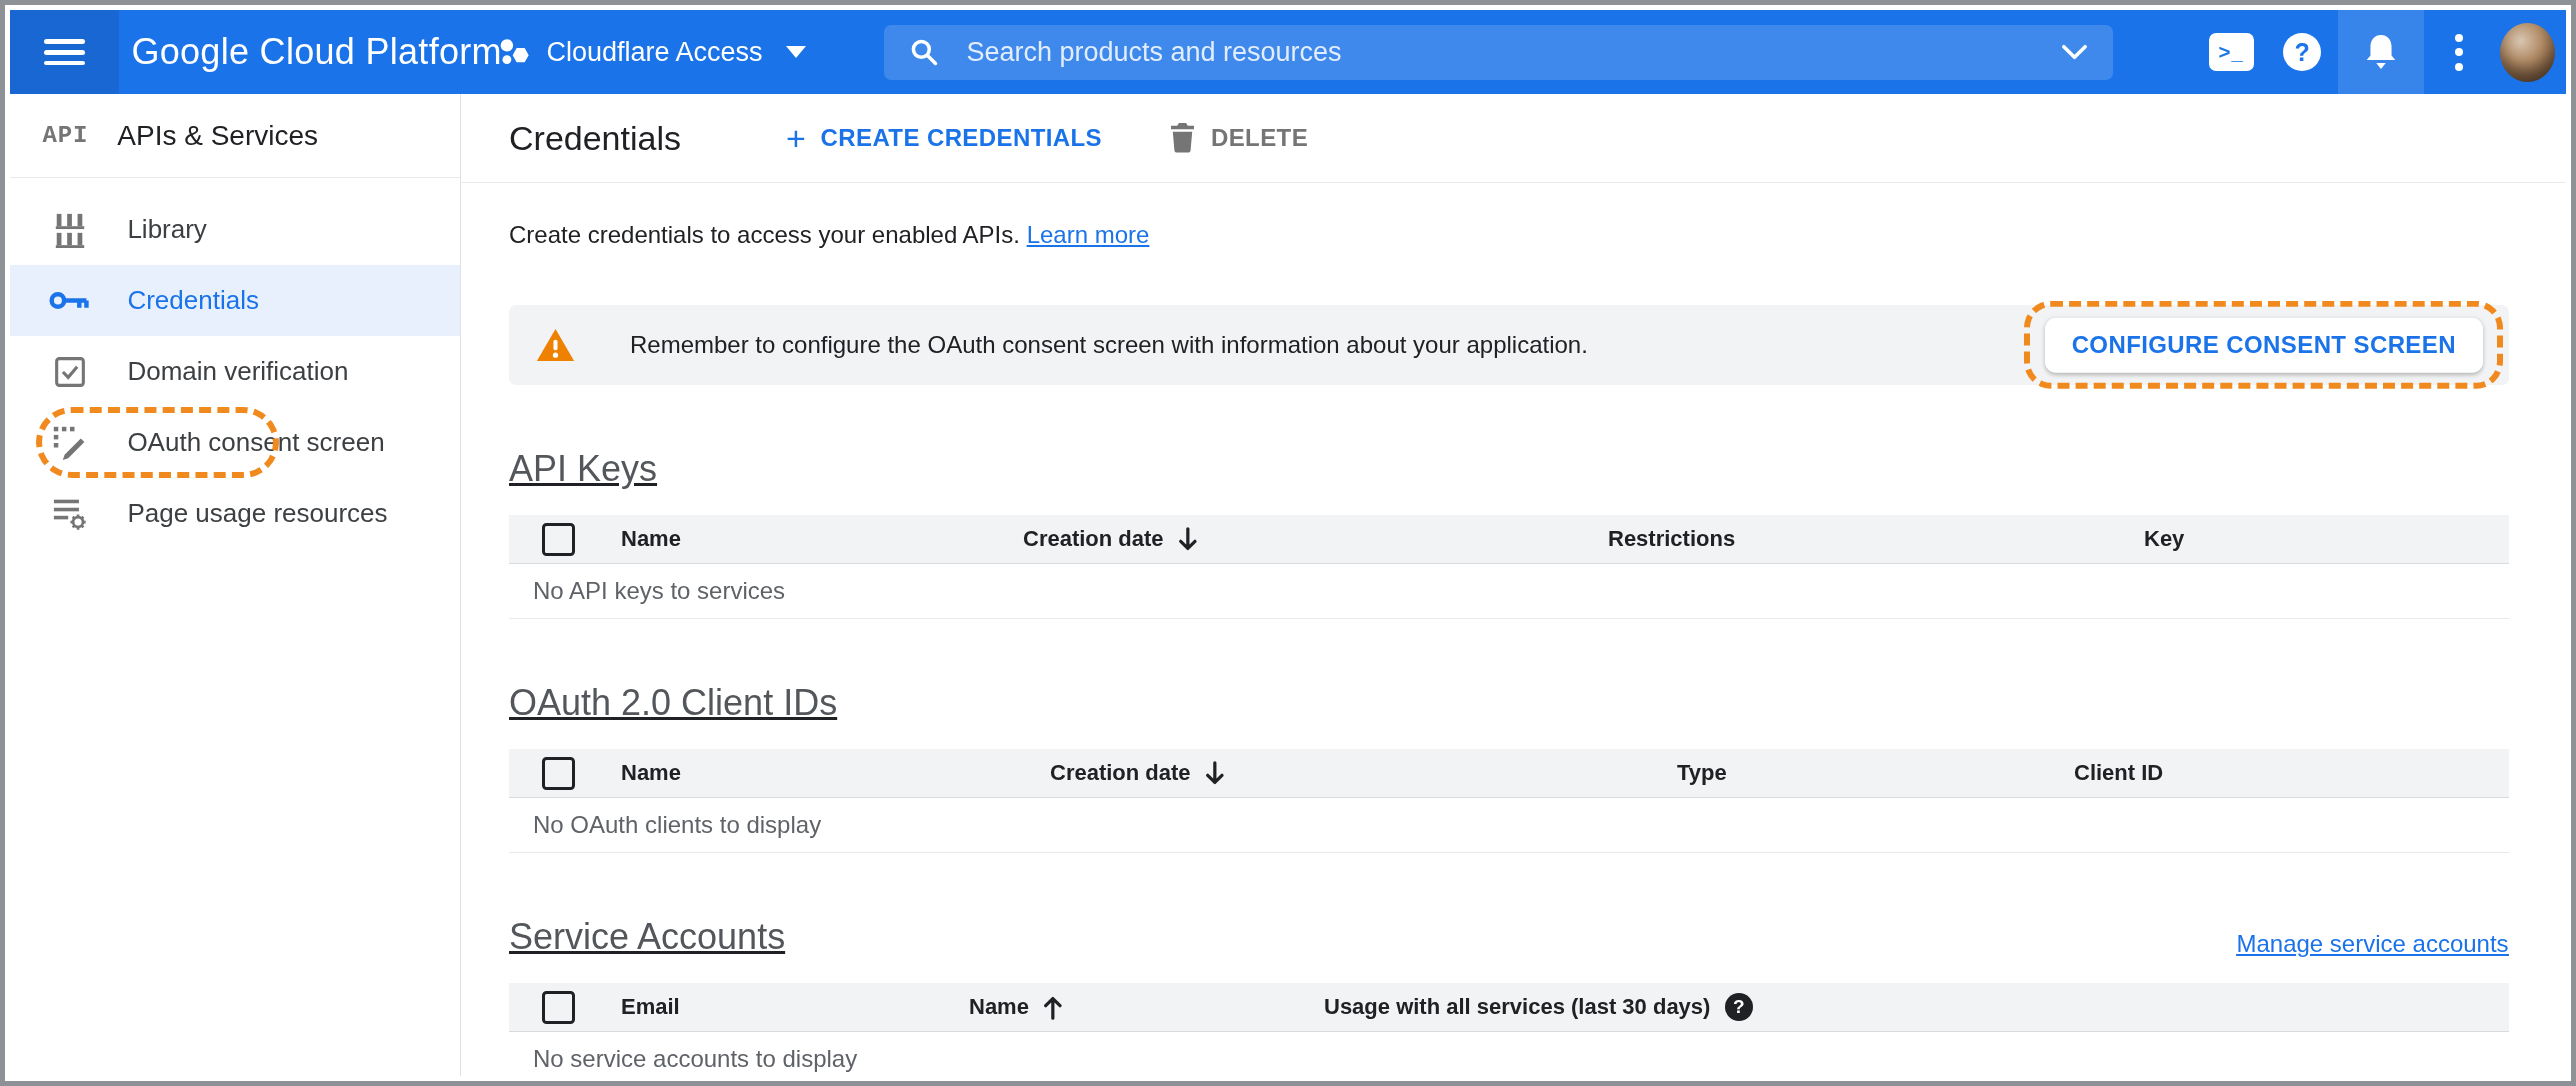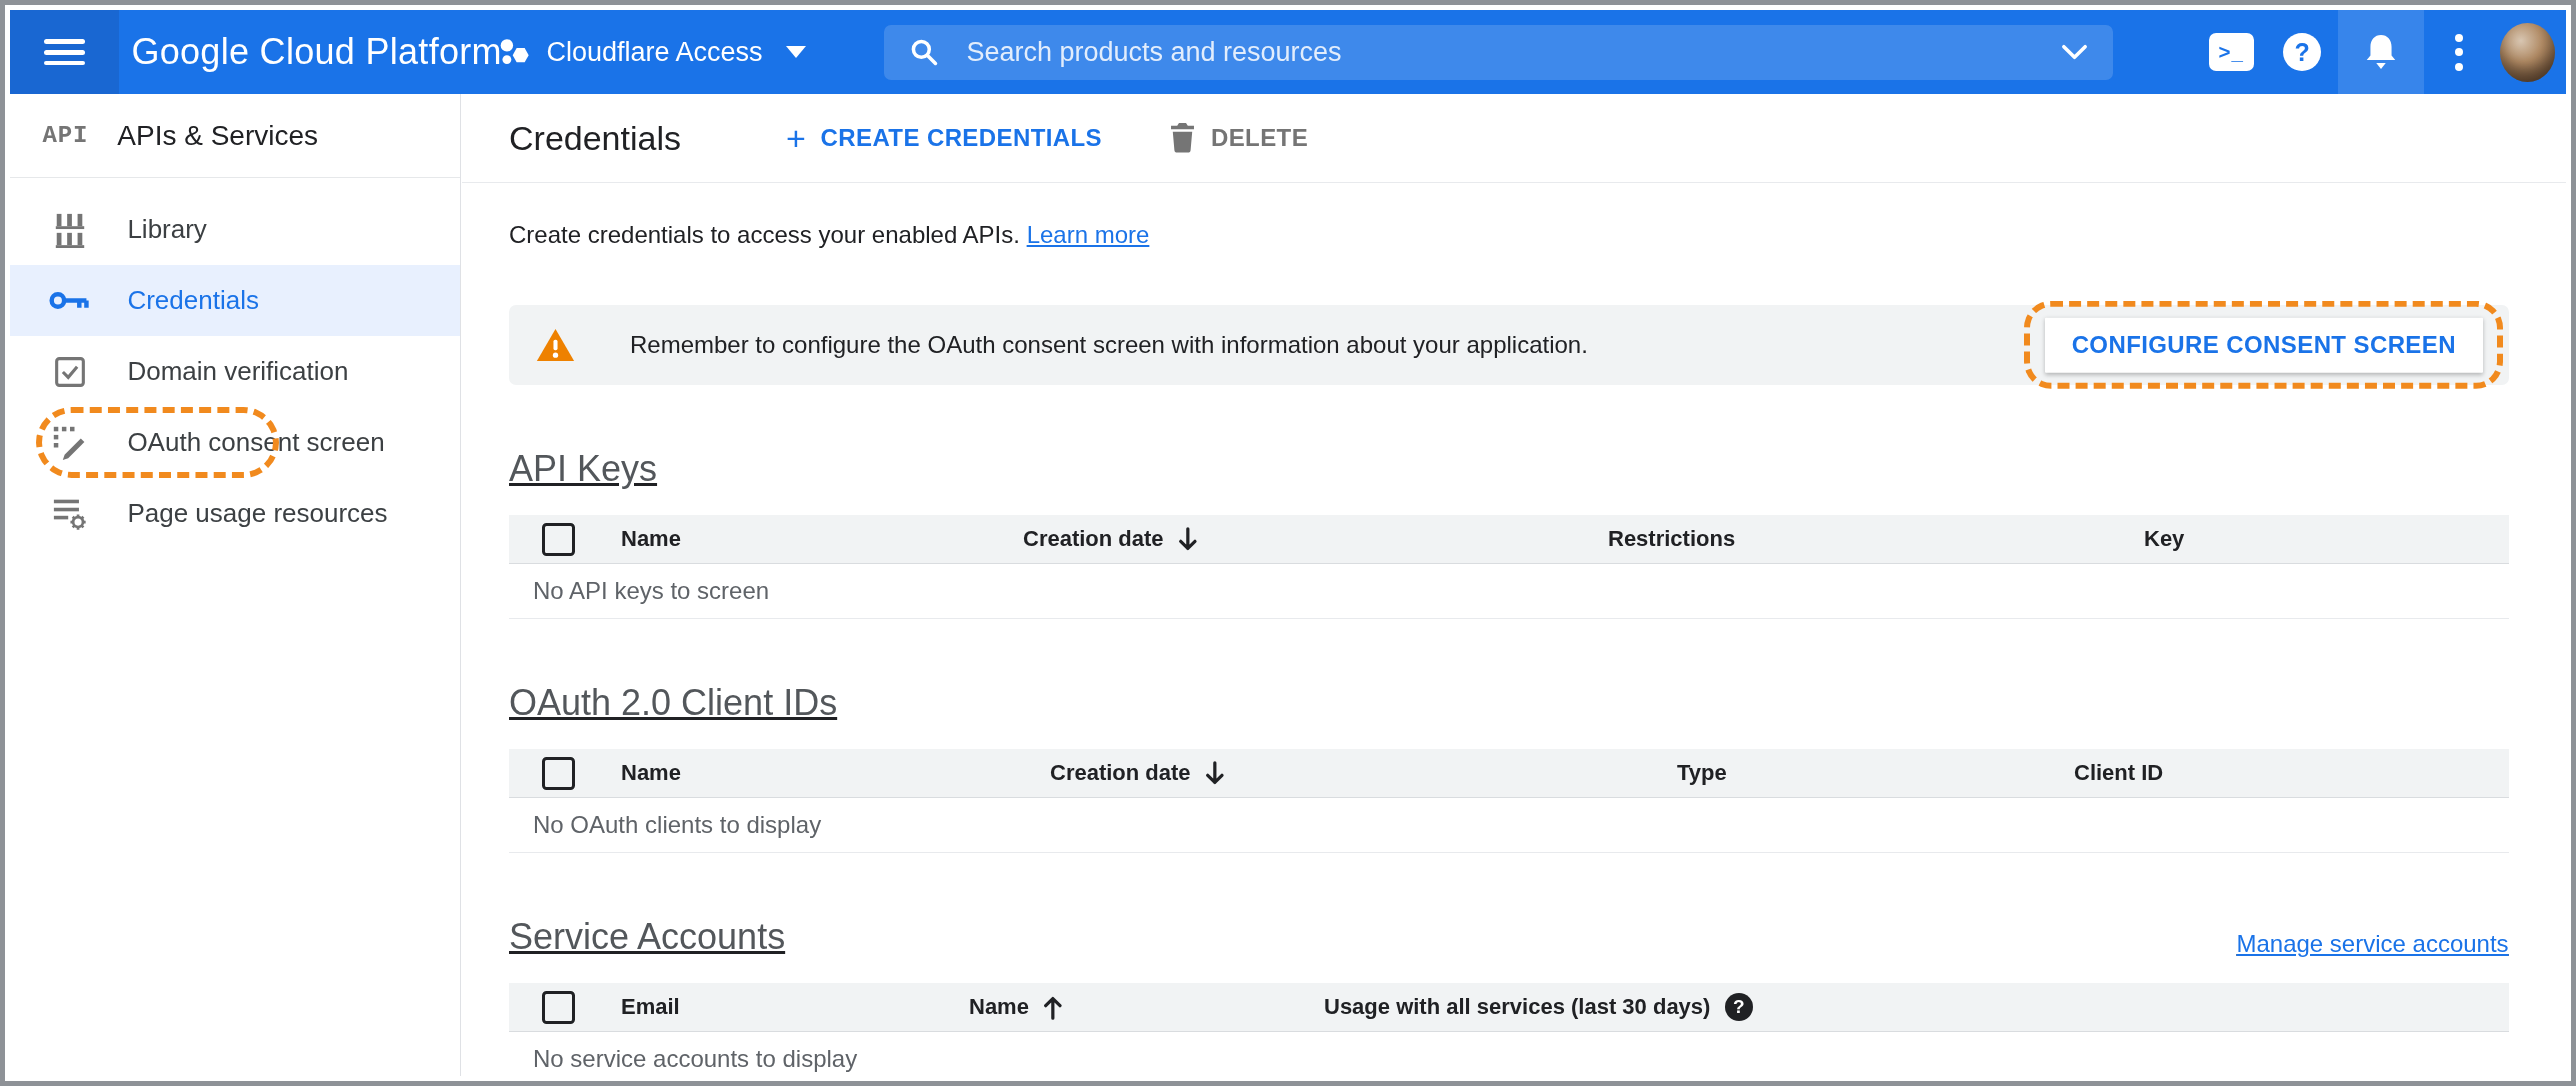--- a/index.html
+++ b/index.html
@@ -64,21 +64,21 @@
   .create-plus{font-size:34px;font-weight:400;line-height:1;}
   .delete-btn{color:#757575;gap:16px;margin-left:68px;}
   .content{padding:0 57px 0 47px;}
   .intro{margin-top:38px;font-size:24px;}
   .link{color:#1a73e8;text-decoration:underline;cursor:pointer;}
   .banner{margin-top:56px;height:80px;background:#f1f3f4;border-radius:7.1px;position:relative;
           display:flex;align-items:center;padding-left:27px;box-sizing:border-box;}
   .banner-text{margin-left:55px;font-size:24px;}
   .banner-annotation{position:absolute;right:5.4px;top:50%;transform:translateY(-50%);
                      border:6.3px dashed #f18a1e;border-radius:27px;padding:10.7px 14.3px;}
-  .consent-btn{background:#fff;border:none;border-radius:1px;height:55px;padding:0 27px;cursor:pointer;
+  .consent-btn{background:#fff;border:none;border-radius:11px;height:55px;padding:0 27px;cursor:pointer;
                color:#1a73e8;font-family:inherit;font-weight:700;font-size:24px;letter-spacing:0.4px;
                box-shadow:0 1.8px 4.5px rgba(0,0,0,.25);white-space:nowrap;}
 
   .section-head{margin-top:63px;display:flex;align-items:flex-end;justify-content:space-between;text-decoration:underline;}
   .section-title{font-size:36px;color:#53575b;font-weight:400;}
   .manage-link{font-size:24px;}
   .table{margin-top:25px;}
   .thead{background:#f1f3f4;border-bottom:1.8px solid #d9dcdf;height:48px;display:grid;align-items:center;
          font-size:22px;font-weight:700;color:#202124;}
   .grid-api{grid-template-columns:112px 402px 585px 536px 1fr;}
@@ -284,21 +284,21 @@
           <div>Name</div>
           <div class="col-sort">
             <span>Creation date</span>
             <svg width="19.7" height="25" viewBox="0 0 22 28">
               <path d="M11 2v22m0 0l-8-8m8 8l8-8" fill="none" stroke="#202124" stroke-width="3.6" stroke-linecap="round" stroke-linejoin="round"></path>
             </svg>
           </div>
           <div>Restrictions</div>
           <div>Key</div>
         </div>
-        <div class="empty-row">No API keys to screen</div>
+        <div class="empty-row">No API keys to services</div>
       </div>
 
       <div class="section-head">
         <span class="section-title">OAuth 2.0 Client IDs</span>
       </div>
       <div class="table">
         <div class="thead grid-oauth">
           <div class="cell-check">
               <div class="checkbox"></div>
             </div>

